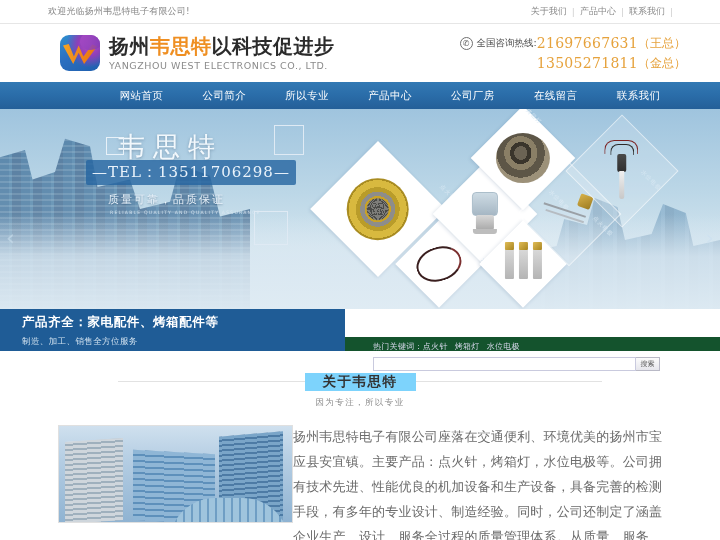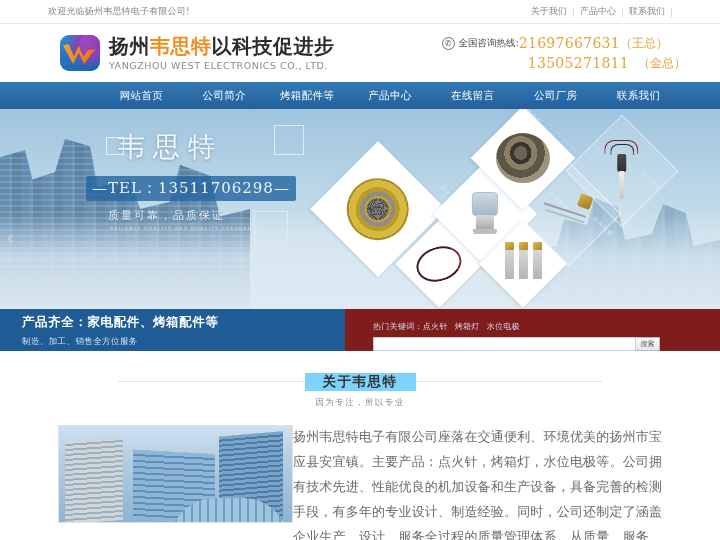--- a/index.html
+++ b/index.html
@@ -52,21 +52,21 @@
   .contact { text-align:left; padding-right:18px; }
   .contact-row { display:flex; align-items:center; white-space:nowrap; }
   .phone-icon {
     width:13px; height:13px; border-radius:50%; border:1.2px solid #6f6f6f;
     color:#5a5a5a; font-size:8px; line-height:11px; text-align:center;
     margin-right:4px; flex:none;
   }
   .contact-label { font-size:9.5px; color:#4a4a4a; }
   .contact-num { font-size:14px; color:#e6a23c; letter-spacing:.3px; font-family:"DejaVu Serif","Liberation Serif",serif; }
   .contact-who { font-size:12px; color:#e6a23c; }
-  .contact-row.second { margin-top:3px; padding-left:17px;gap:9px; }
+  .contact-row.second { margin-top:3px; padding-left:17px; }
 
   
   .nav {
     height:27px; background:linear-gradient(180deg,#3279b4 0%,#2a6ca8 52%,#245f98 100%);
     display:flex; align-items:center; justify-content:center;
     border-bottom:1px solid #1d5party; 
   }
   .nav-list { display:flex; width:100%; max-width:640px; padding-left:60px;align-items:center; }
   .nav-item {
     color:#fff; font-size:10.5px; text-decoration:none; letter-spacing:.4px;
@@ -106,21 +106,21 @@
   .bc-frame3 { position:absolute; left:158px; top:78px; width:34px; height:34px; border:1.6px solid #dfeaf4; }
   .bc-title {
     font-size:27px; color:#f2f8fc; letter-spacing:8px; line-height:1;
     text-shadow:0 1px 3px rgba(20,50,80,.35); margin-left:22px;
   }
   .bc-sub {
     font-size:19px; color:#eef5fa; letter-spacing:10px; margin:9px 0 0 56px;
     text-shadow:0 1px 3px rgba(20,50,80,.35);
   }
   .bc-tel {
-    margin-top:16px; background:rgba(36,100,160,.80); color:#eaf3fb;
+    margin-top:0; background:rgba(36,100,160,.80); color:#eaf3fb;
     font-size:15px; letter-spacing:1px; padding:3px 6px; border-radius:2px;
     display:inline-block; font-family:"DejaVu Serif","Liberation Serif",serif;
     margin-left:-10px; white-space:nowrap;
   }
   .bc-slogan { margin:7px 0 0 12px; font-size:11px; color:#eaf3fb; letter-spacing:2px;
     text-shadow:0 1px 2px rgba(20,50,80,.4); }
   .bc-en { margin:3px 0 0 14px; font-size:4.6px; color:#dce9f4; letter-spacing:1.2px; opacity:.85; }
 
   
   .diamonds { position:absolute; left:300px; top:6px; width:420px; height:182px; }
@@ -186,21 +186,21 @@
   .arrow-l { position:absolute; left:6px; top:118px; color:#cfe2f0; font-size:22px;
     line-height:1; opacity:.55; }
 
   
   .strip { display:flex; height:42px; }
   .strip-left {
     flex:0 0 345px; background:#1f5c96; color:#fff; padding:5px 0 0 22px;
   }
   .strip-title { font-size:12.5px; font-weight:bold; letter-spacing:.6px; }
   .strip-sub { font-size:8.5px; color:#cfe0ee; margin-top:5px; letter-spacing:.4px; }
-  .strip-right { flex:1; background:#7f1d1d; padding:12px 60px 0 28px; }
+  .strip-right { flex:1; background:#14532d; padding:4px 60px 0 28px;margin-top:28px; }
   .kw { font-size:8px; color:#d6d7ea; letter-spacing:.3px; }
   .kw a { color:#d6d7ea; text-decoration:none; margin-right:7px; }
   .searchbar { display:flex; margin-top:5px; height:14px; }
   .searchbar input {
     flex:1; border:1px solid #c9cade; background:#fff; height:14px;
     font-size:8px; padding:0 4px; outline:none; font-family:inherit;
   }
   .searchbar button {
     width:24px; height:14px; font-size:7px; border:1px solid #b9b9c6; border-left:none;
     background:linear-gradient(180deg,#fcfcfc,#e6e6ec); color:#555; cursor:pointer;
@@ -276,24 +276,24 @@
         <span class="contact-num">13505271811</span>
         <span class="contact-who">（金总）</span>
       </div>
     </div>
   </div>
 
   <div class="nav">
     <div class="nav-list">
       <a class="nav-item" href="#">网站首页</a>
       <a class="nav-item" href="#">公司简介</a>
-      <a class="nav-item" href="#">烤箱配件等</a>
+      <a class="nav-item" href="#">所以专业</a>
       <a class="nav-item" href="#">产品中心</a>
+      <a class="nav-item" href="#">公司厂房</a>
       <a class="nav-item" href="#">在线留言</a>
-      <a class="nav-item" href="#">公司厂房</a>
       <a class="nav-item" href="#">联系我们</a>
     </div>
   </div>
 
   <div class="banner">
     <div class="city-left"></div>
     <div class="city-right"></div>
     <div class="fog"></div>
 
     <div class="banner-copy">

